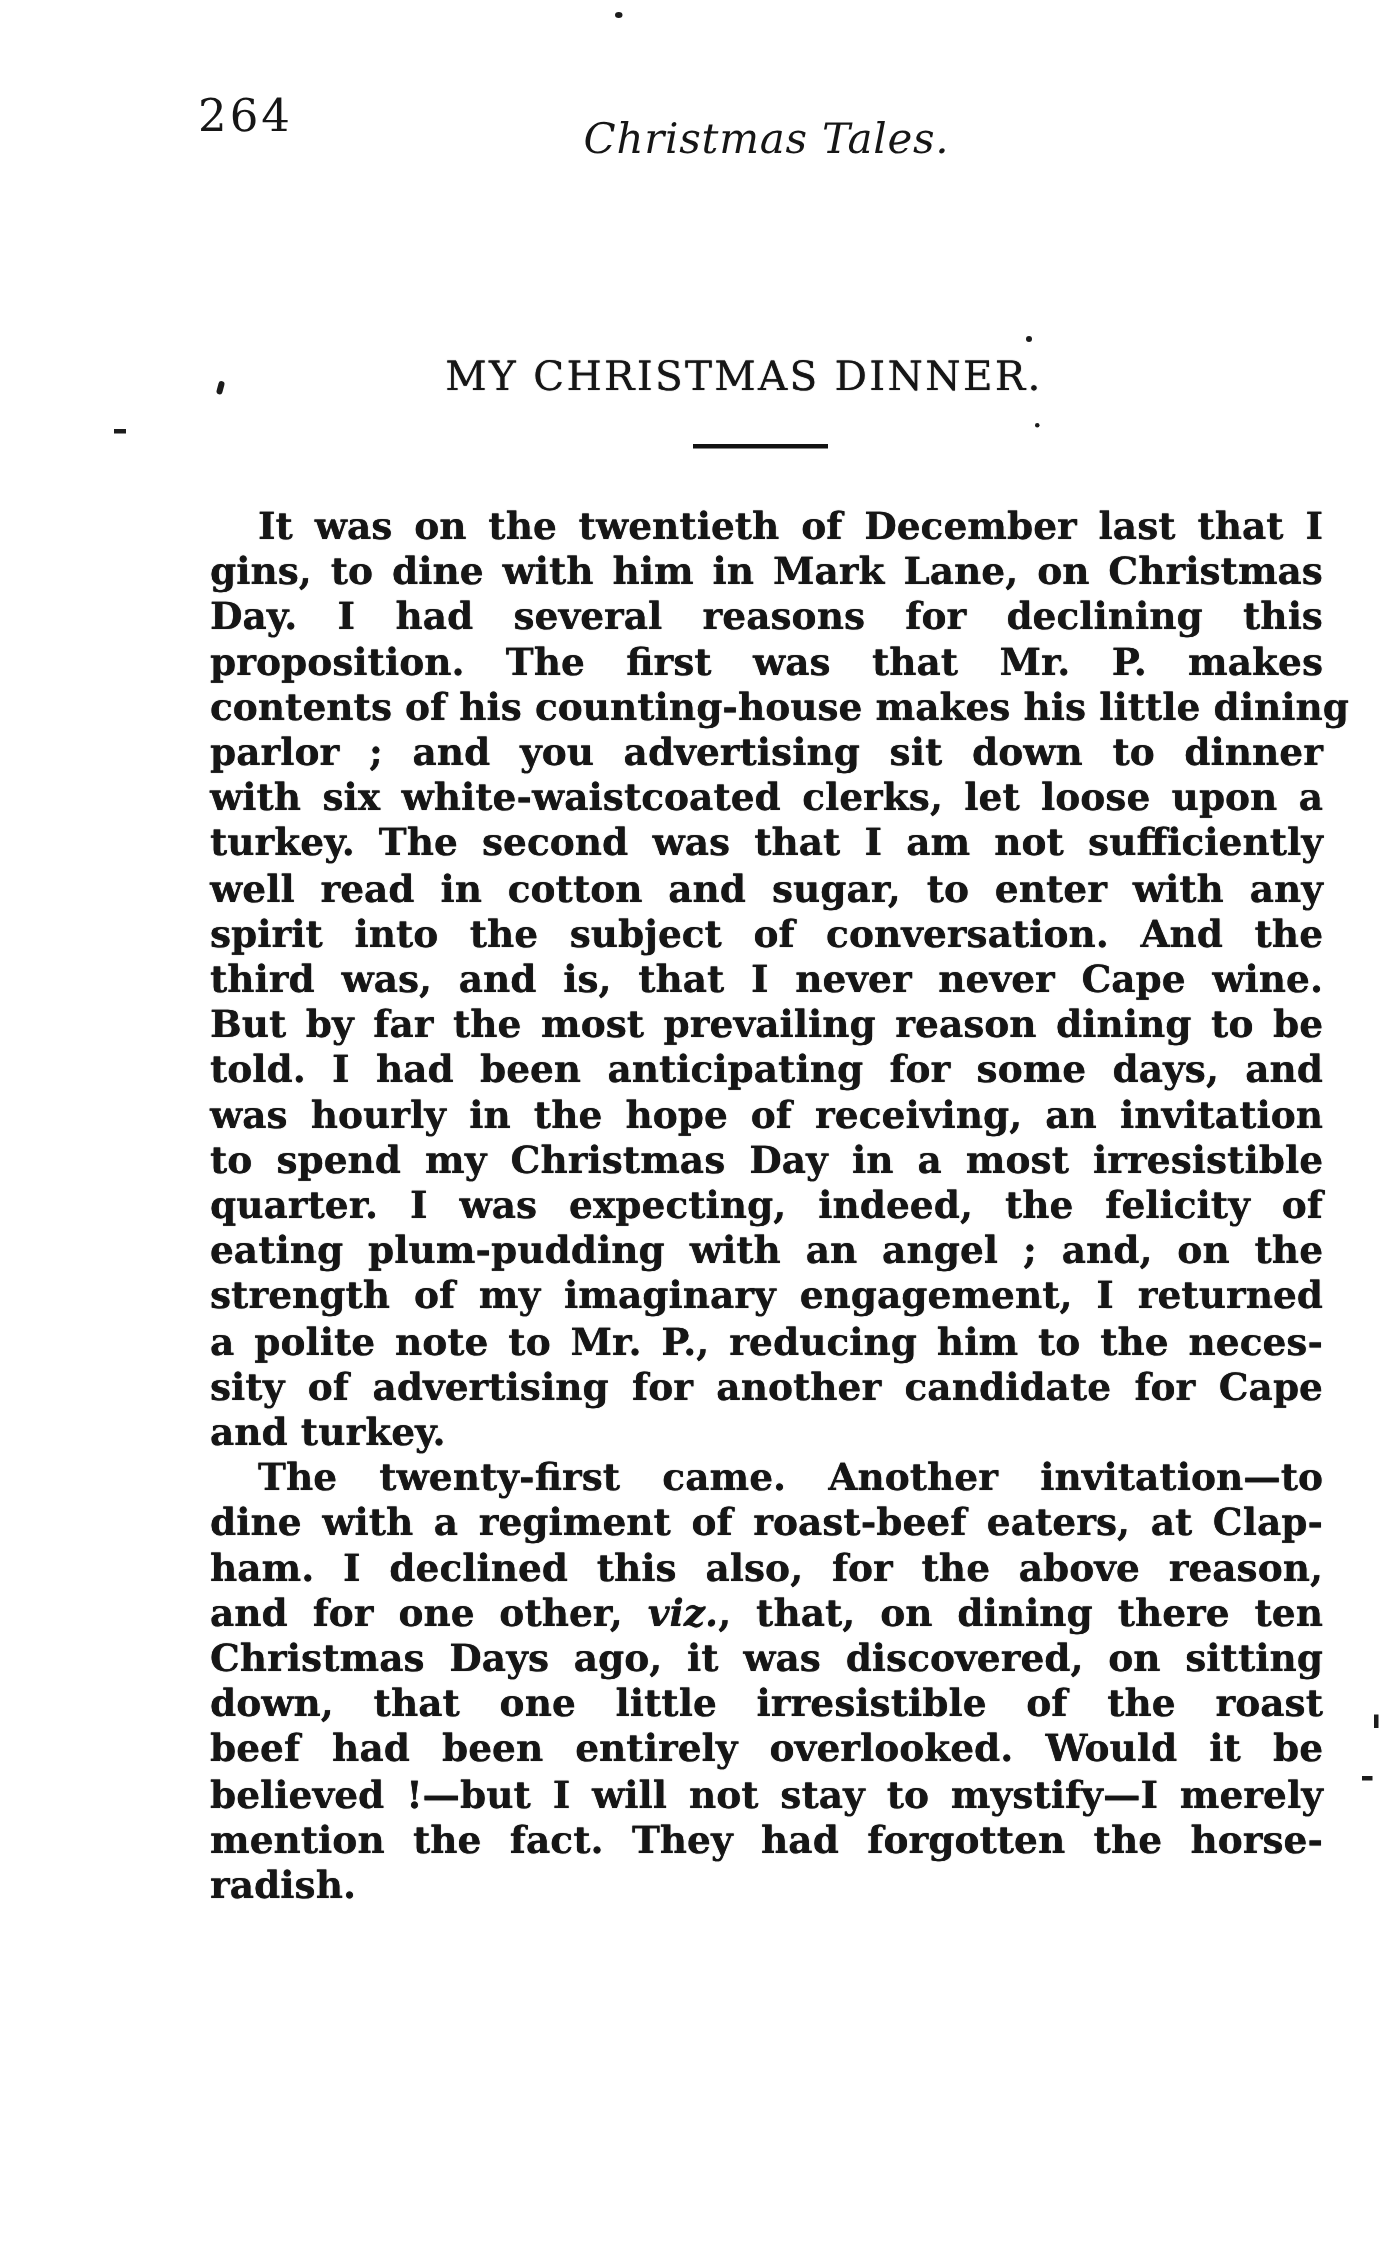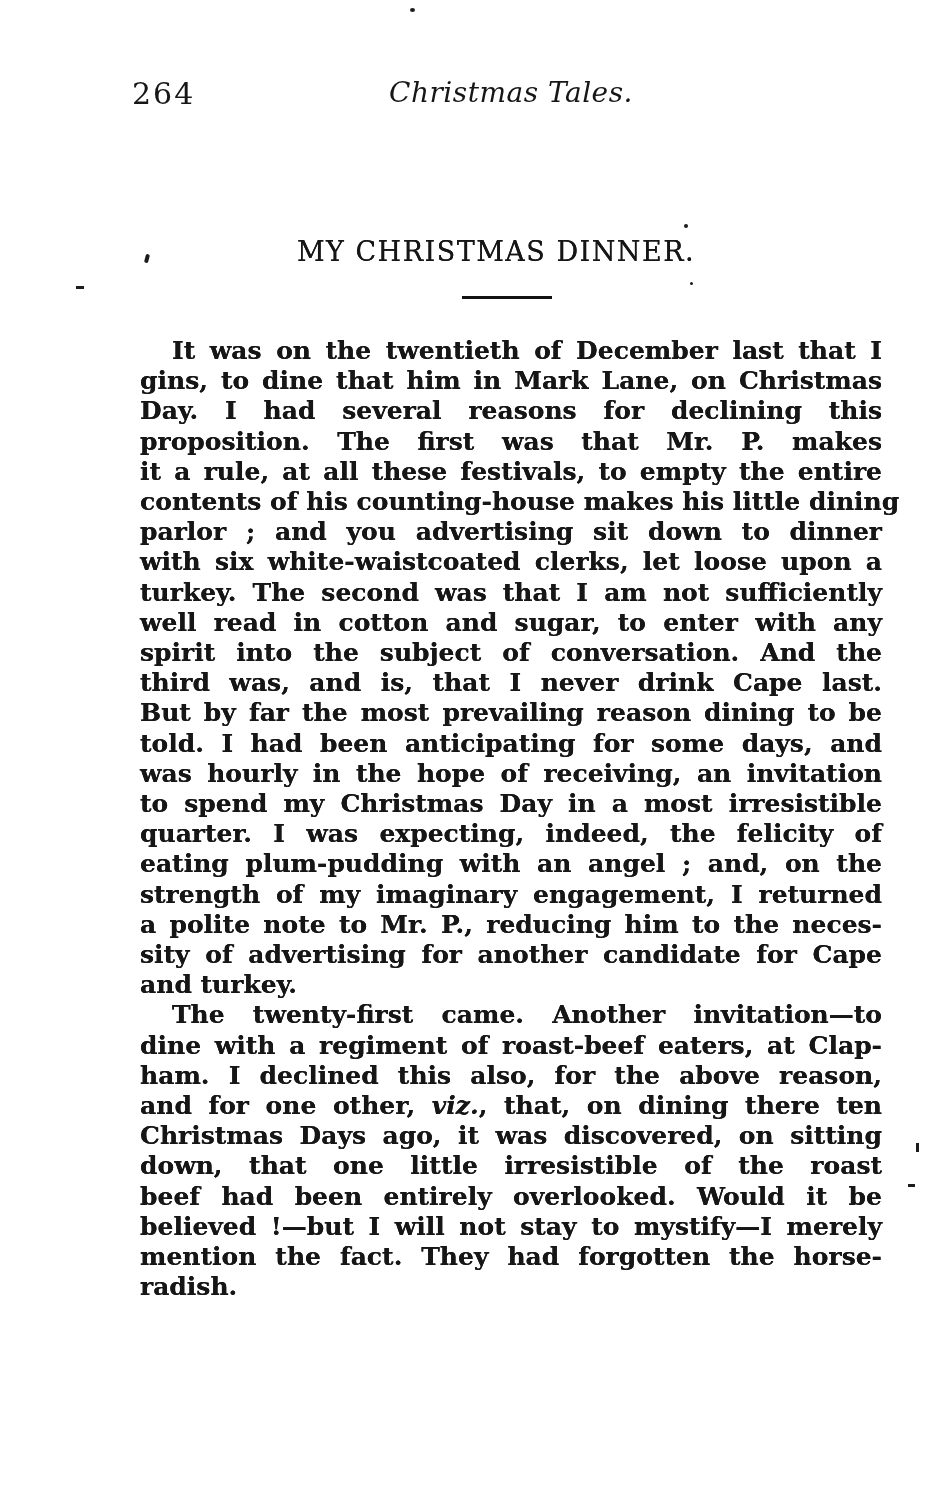--- a/index.html
+++ b/index.html
@@ -20,21 +20,21 @@
     top: 76px;
     left: 45px;
     width: 932px;
     text-align: center;
     font-style: italic;
     font-size: 28px;
     letter-spacing: 0.5px;
   }
   .page-number {
     position: absolute;
-    top: 76px;
+    top: 60px;
     left: 132px;
     font-size: 30px;
     letter-spacing: 2px;
   }
   
   .chapter-title {
     position: absolute;
     top: 236px;
     left: 30px;
     width: 932px;
@@ -90,31 +90,30 @@
 
   <div class="page-number">264</div>
 
   <div class="chapter-title">MY CHRISTMAS DINNER.</div>
 
   <div class="title-divider"></div>
 
   <div class="body-text">
       <div class="paragraph">
         <div class="line indent">It was on the twentieth of December last that I</div>
-        <div class="line">gins, to dine that him in Mark Lane, on Christmas</div>
+        <div class="line">gins, to dine with him in Mark Lane, on Christmas</div>
         <div class="line">Day.  I had several reasons for declining this</div>
         <div class="line">proposition.  The first was that Mr. P. makes</div>
-        <div class="line">it a rule, at all these festivals, to empty the entire</div>
         <div class="line">contents of his counting-house makes his little dining</div>
         <div class="line">parlor ; and you advertising sit down to dinner</div>
         <div class="line">with six white-waistcoated clerks, let loose upon a</div>
         <div class="line">turkey.  The second was that I am not sufficiently</div>
         <div class="line">well read in cotton and sugar, to enter with any</div>
         <div class="line">spirit into the subject of conversation.  And the</div>
-        <div class="line">third was, and is, that I never drink Cape last.</div>
+        <div class="line">third was, and is, that I never never Cape wine.</div>
         <div class="line">But by far the most prevailing reason dining to be</div>
         <div class="line">told.  I had been anticipating for some days, and</div>
         <div class="line">was hourly in the hope of receiving, an invitation</div>
         <div class="line">to spend my Christmas Day in a most irresistible</div>
         <div class="line">quarter.  I was expecting, indeed, the felicity of</div>
         <div class="line">eating plum-pudding with an angel ; and, on the</div>
         <div class="line">strength of my imaginary engagement, I returned</div>
         <div class="line">a polite note to Mr. P., reducing him to the neces-</div>
         <div class="line">sity of advertising for another candidate for Cape</div>
         <div class="line last">and turkey.</div>

